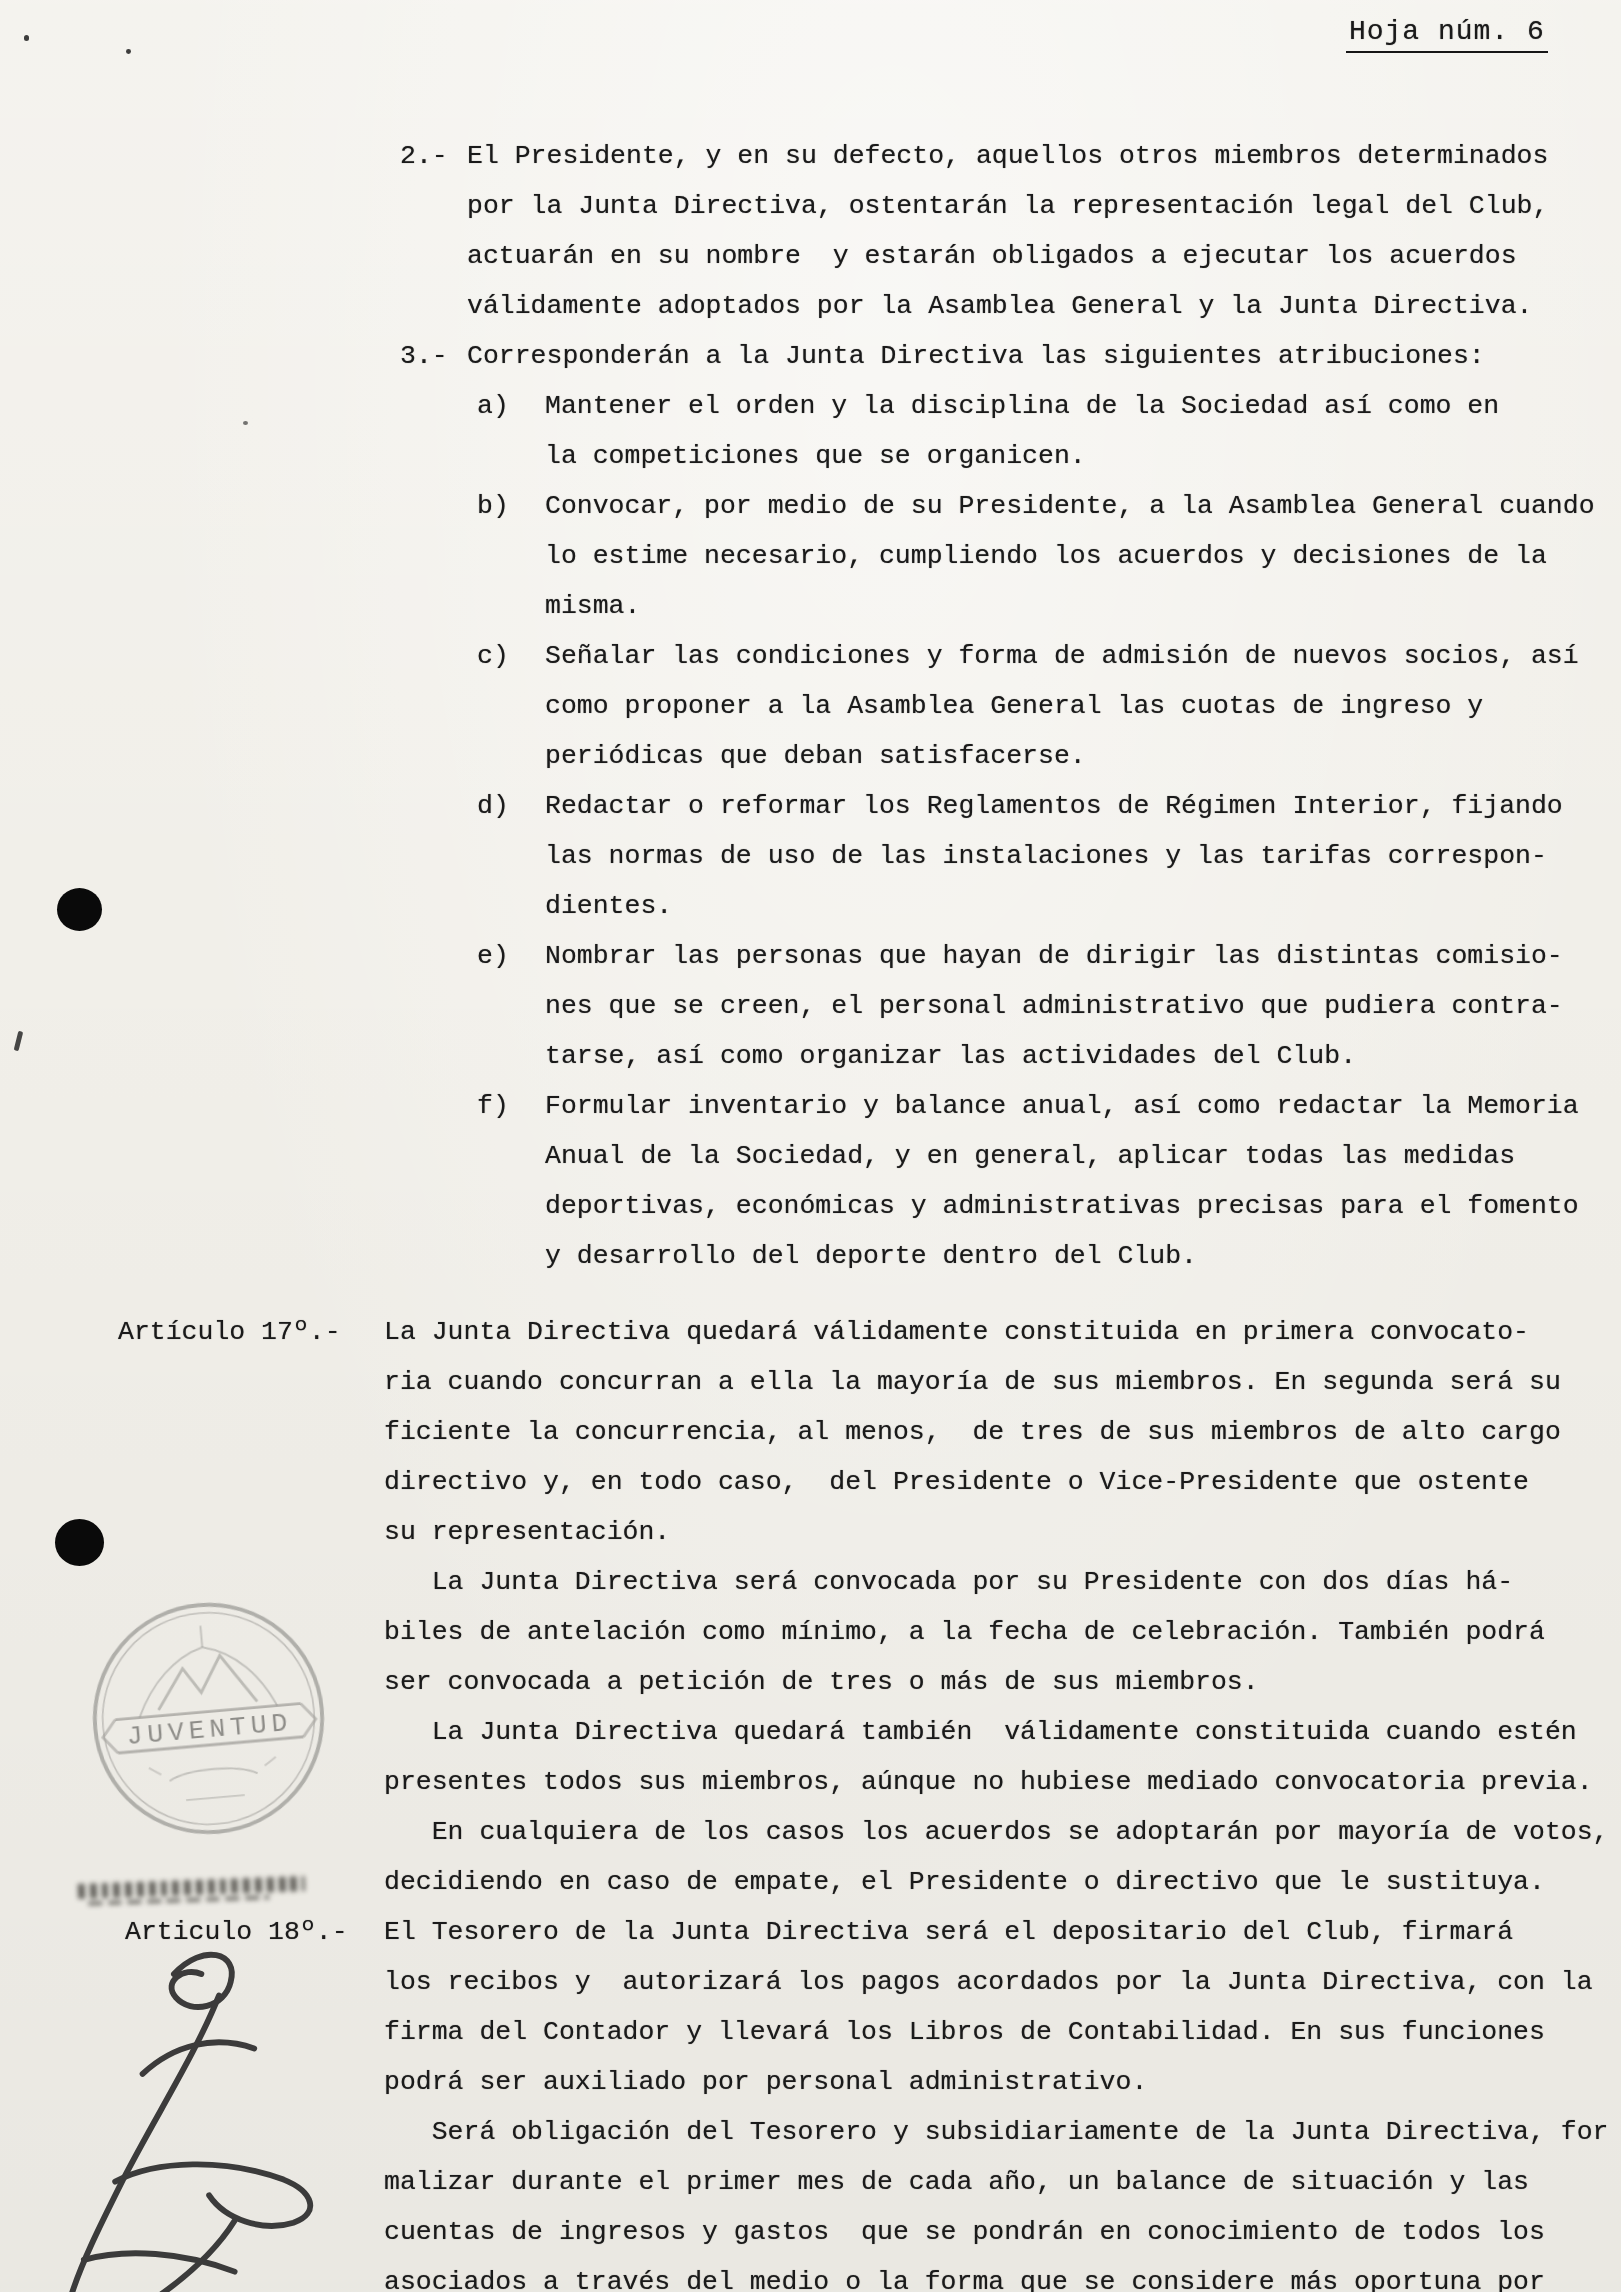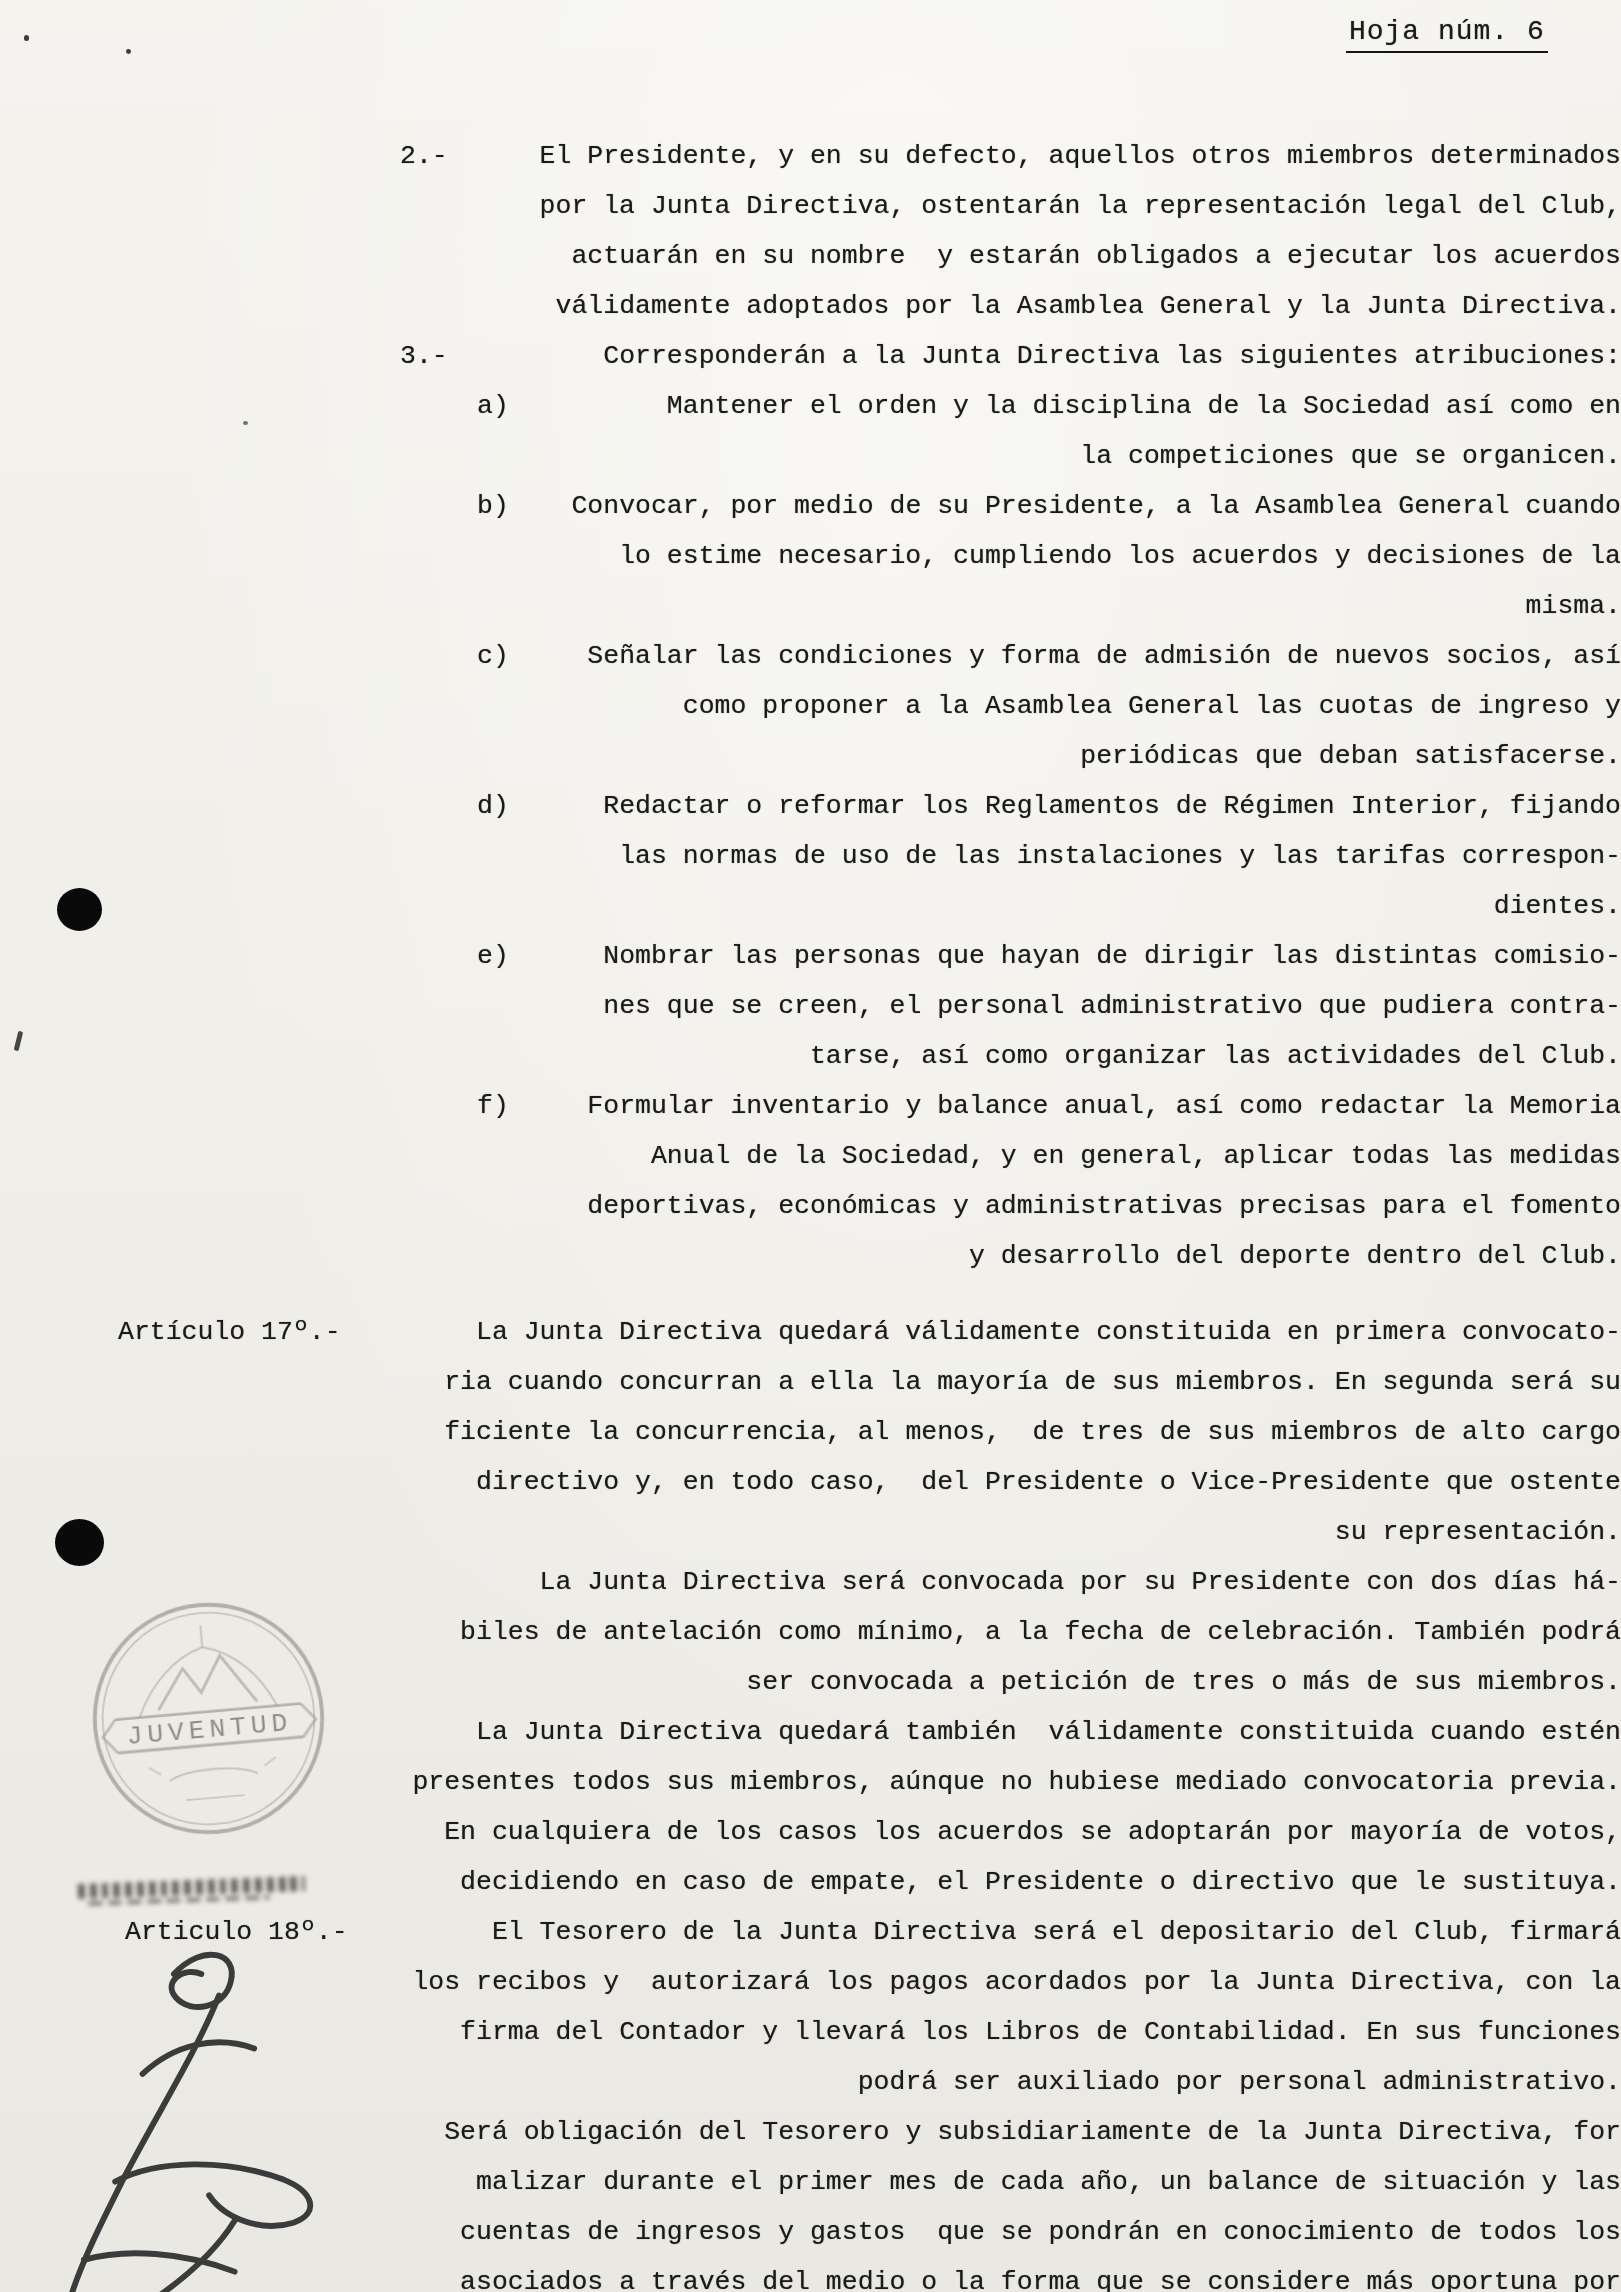--- a/index.html
+++ b/index.html
@@ -25,21 +25,21 @@
     margin-left:48px;
   }
 
   .docbody{
     position:absolute; left:0; top:131px; width:1621px;
     font-size:26.5px; line-height:50px; white-space:pre;
     text-shadow:0 0 1px rgba(25,25,25,.55);
   }
   .block{ position:relative; }
   .block-label{ position:absolute; top:0; white-space:pre; }
-  .tline{ height:50px; white-space:pre;text-align:right; }
+  .tline{ height:50px; white-space:pre; }
 
   
   .punch{ position:absolute; background:var(--punch,#0a0a0a); border-radius:50%; }
   .punch1{ left:57px; top:888px;  width:45px; height:43px; }
   .punch2{ left:55px; top:1519px; width:49px; height:47px; }
   .speck{ position:absolute; background:#1c1c1c; border-radius:50%; opacity:.85; }
   .speck1{ left:23.5px;  top:35px;  width:5.9px;  height:5.9px; }
   .speck2{ left:126px; top:49px;  width:4.9px;  height:4.9px; }
   .speck3{ left:243px; top:421px; width:4.9px;  height:3.9px; opacity:.6; }
   .speck4{ left:15.7px;  top:1031px; width:4.9px; height:19.6px; border-radius:2px; transform:rotate(14deg); opacity:.8; }

